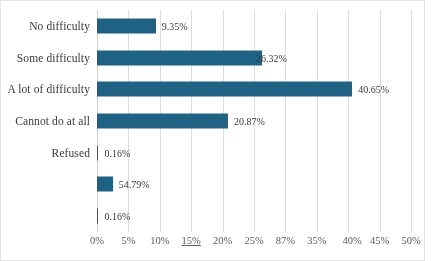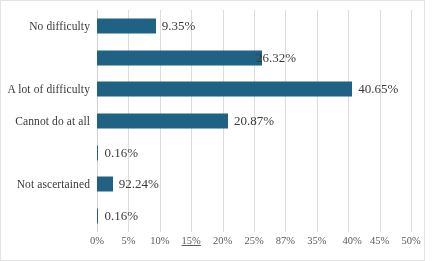--- a/index.html
+++ b/index.html
@@ -70,21 +70,21 @@
     background: #1f6283;
     min-width: 1px;
   }
 
   .bar-value {
     position: absolute;
     top: 50%;
     transform: translateY(-50%);
     margin-left: 6px;
     white-space: nowrap;
-    font-size: 13px;
+    font-size: 10px;
     color: #3a3a3a;
   }
 
   #x-axis {
     position: absolute;
     left: 96px;
     top: 234px;
     width: 314px;
     height: 16px;
   }
@@ -118,41 +118,42 @@
         <div class="gridline" style="left: 314px;"></div>
       </div>
 
     <div id="bars">
         <div class="bar-row" style="top: 0px; height: 31.7143px;">
           <span class="cat-label">No difficulty</span>
           <div class="bar" style="width: 58.718px; background: rgb(31, 98, 131);"></div>
           <span class="bar-value" style="left: 58.718px;">9.35%</span>
         </div>
         <div class="bar-row" style="top: 31.7143px; height: 31.7143px;">
+          <span class="cat-label">Some difficulty</span>
           <div class="bar" style="width: 165.29px; background: rgb(31, 98, 131);"></div>
           <span class="bar-value" style="left: 153px;">26.32%</span>
         </div>
         <div class="bar-row" style="top: 63.4286px; height: 31.7143px;">
           <span class="cat-label">A lot of difficulty</span>
           <div class="bar" style="width: 255.282px; background: rgb(31, 98, 131);"></div>
           <span class="bar-value" style="left: 255.282px;">40.65%</span>
         </div>
         <div class="bar-row" style="top: 95.1429px; height: 31.7143px;">
           <span class="cat-label">Cannot do at all</span>
           <div class="bar" style="width: 131.064px; background: rgb(31, 98, 131);"></div>
           <span class="bar-value" style="left: 131.064px;">20.87%</span>
         </div>
         <div class="bar-row" style="top: 126.857px; height: 31.7143px;">
+          <span class="cat-label">Refused</span>
           <div class="bar" style="width: 1.4px; background: rgb(31, 98, 131);"></div>
           <span class="bar-value" style="left: 1.4px;">0.16%</span>
         </div>
         <div class="bar-row" style="top: 158.571px; height: 31.7143px;">
-          <span class="cat-label">Not ascertained</span>
           <div class="bar" style="width: 15.6372px; background: rgb(31, 98, 131);"></div>
-          <span class="bar-value" style="left: 15.6372px;">92.24%</span>
+          <span class="bar-value" style="left: 15.6372px;">54.79%</span>
         </div>
         <div class="bar-row" style="top: 190.286px; height: 31.7143px;">
           <div class="bar" style="width: 1.4px; background: rgb(31, 98, 131);"></div>
           <span class="bar-value" style="left: 1.4px;">0.16%</span>
         </div>
       </div>
 
   </div>
 
   <div id="x-axis">

